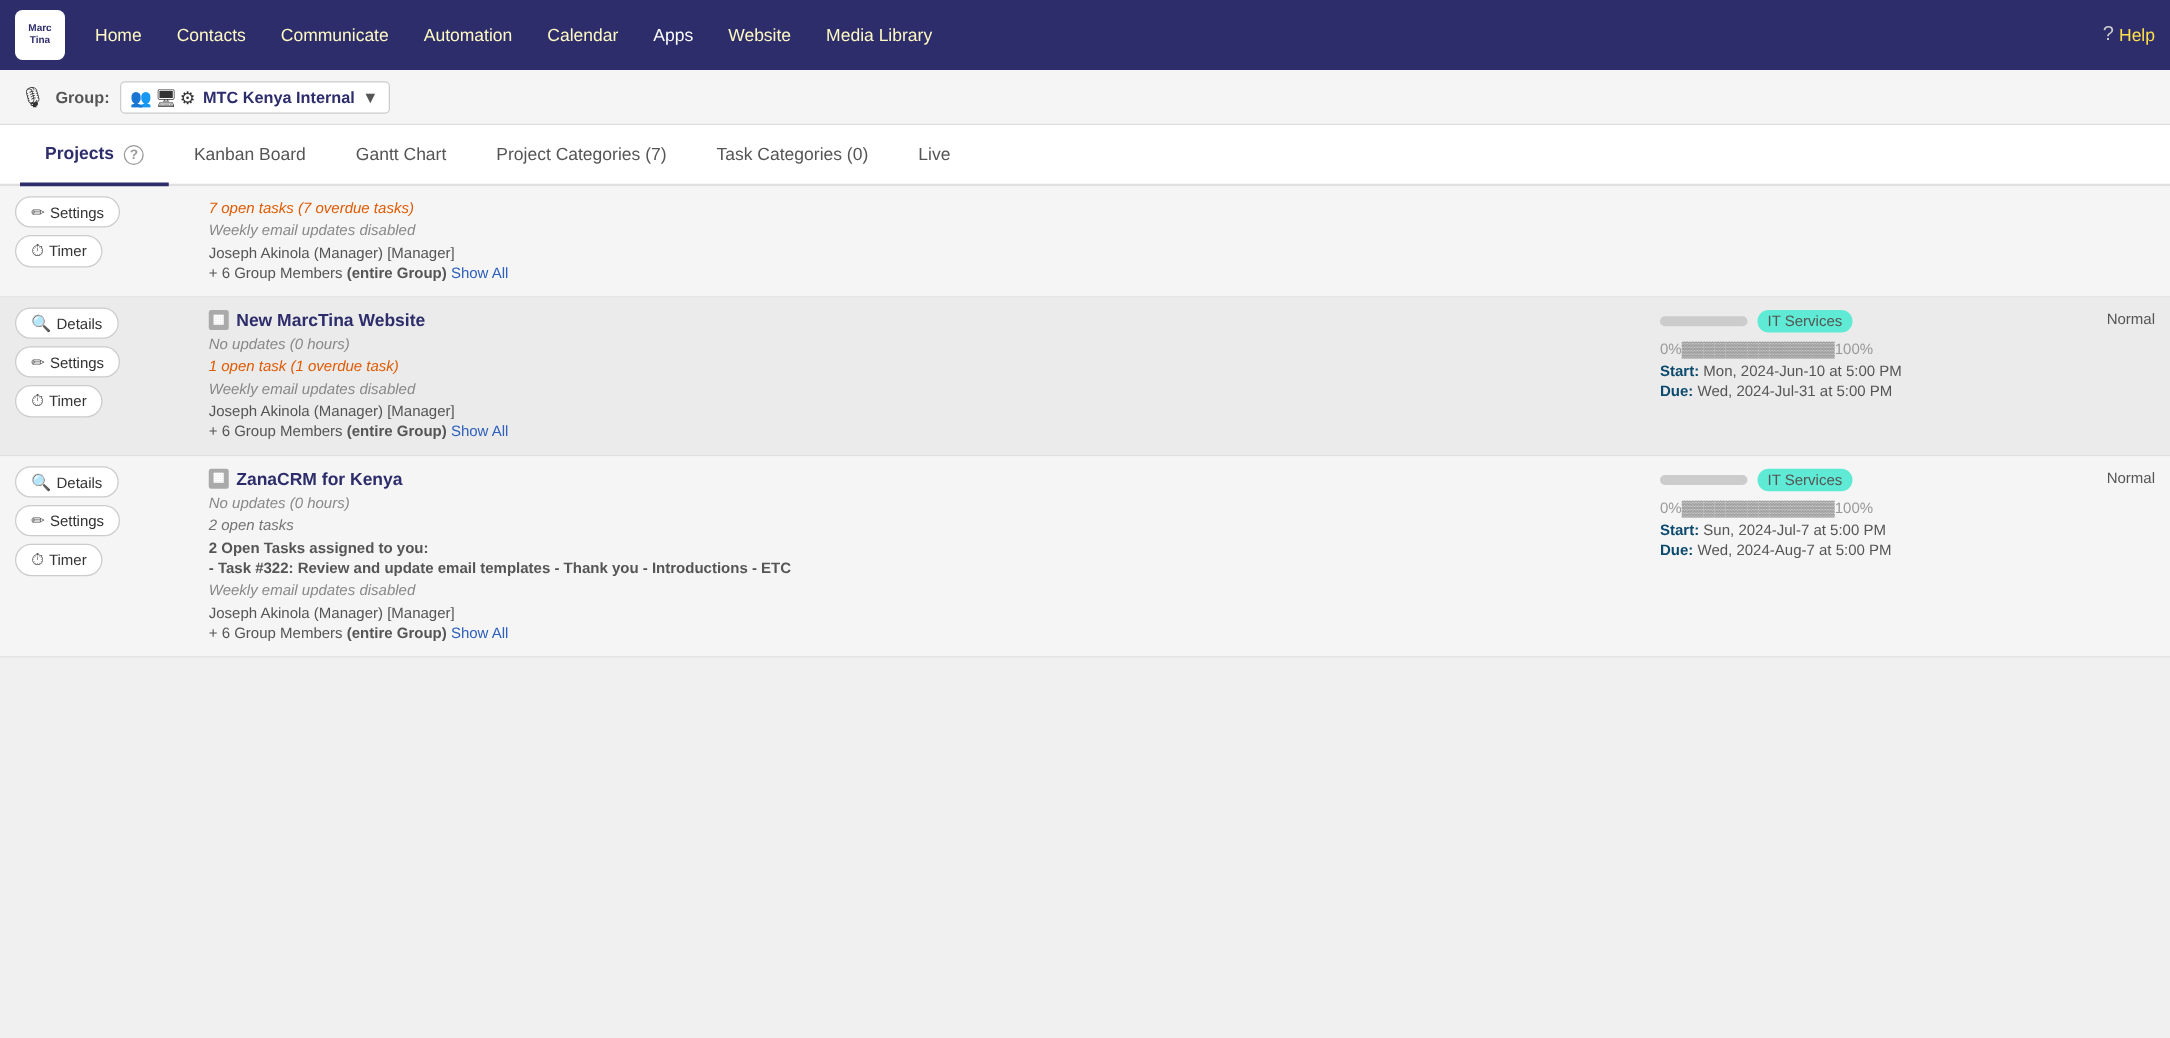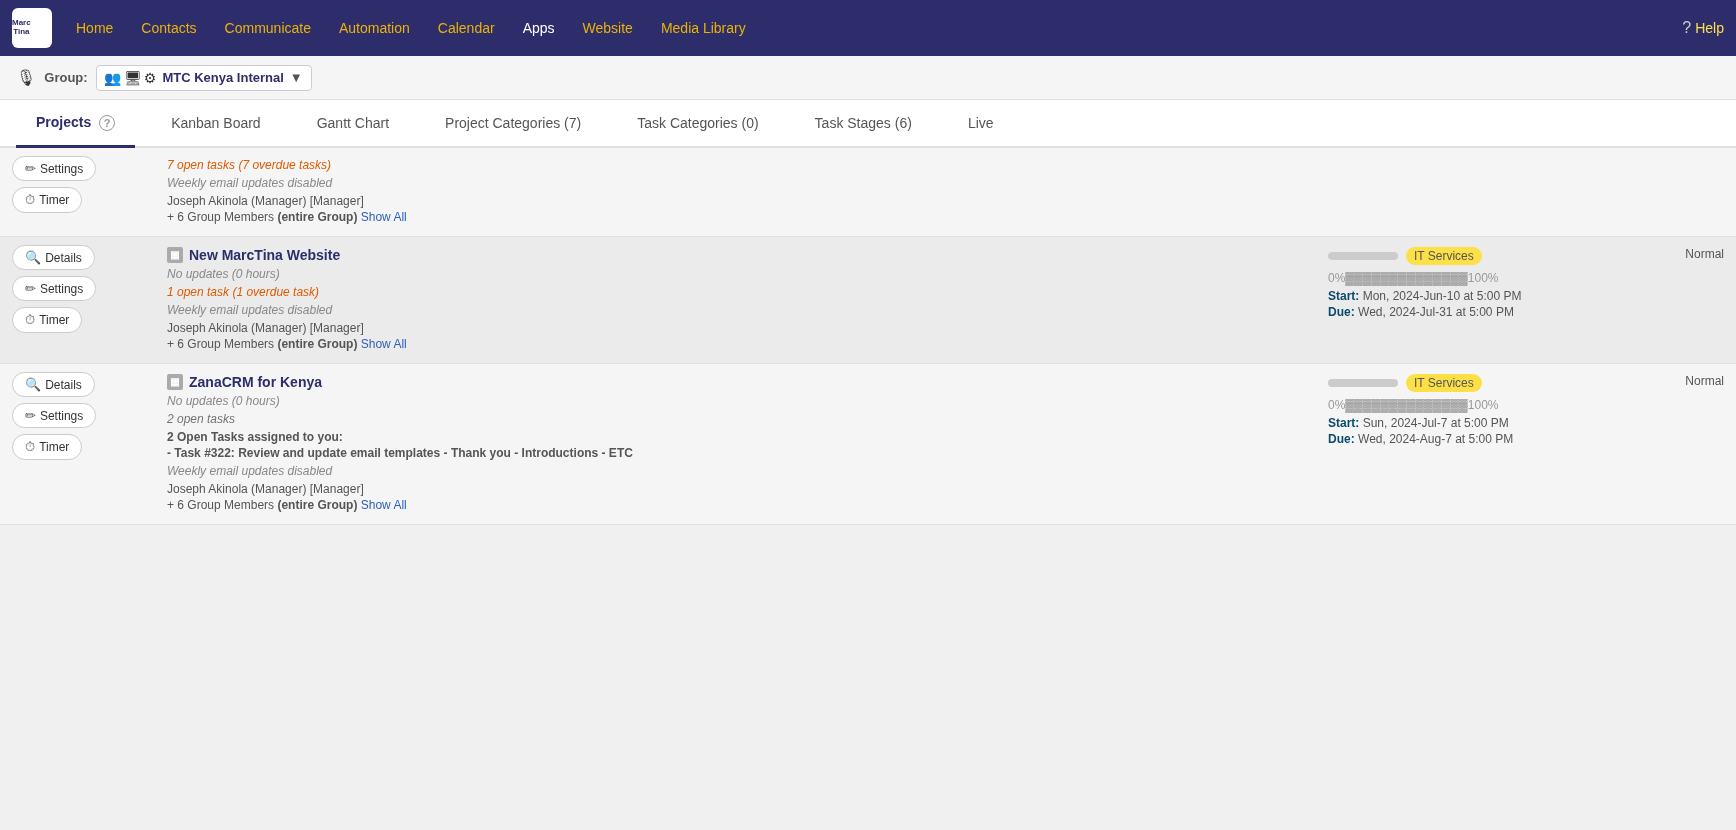--- a/index.html
+++ b/index.html
@@ -14,20 +14,21 @@
       height: 56px;
       gap: 4px;
     }
     .top-nav .logo {
       width: 40px;
       height: 40px;
       background: #fff;
       border-radius: 6px;
       display: flex;
       align-items: center;
+      justify-content: center;
       margin-right: 8px;
       font-size: 9px;
       font-weight: bold;
       color: #2d2d6b;
       line-height: 1.1;
       text-align: center;
     }
     .top-nav a {
       color: #ccc;
       text-decoration: none;
@@ -75,21 +76,21 @@
     .group-selector .name { font-size: 13px; color: #2d2d6b; font-weight: bold; }
     .group-selector .chevron { color: #555; }
 
     
     .sub-nav {
       background: #fff;
       border-bottom: 2px solid #e0e0e0;
       display: flex;
       align-items: center;
       padding: 0 16px;
-      gap: 16px;
+      gap: 0;
     }
     .sub-nav .tab {
       padding: 14px 20px;
       font-size: 14px;
       color: #555;
       cursor: pointer;
       border-bottom: 3px solid transparent;
       margin-bottom: -2px;
       white-space: nowrap;
     }
@@ -257,21 +258,21 @@
     }
     .progress-bar-fill {
       height: 100%;
       background: #888;
       border-radius: 4px;
     }
 
     .category-badge {
       font-size: 12px;
       color: #555;
-      background: #fde047;
+      background: #5eead4;
       padding: 2px 8px;
       border-radius: 10px;
     }
 
     .date-row {
       font-size: 12px;
       color: #555;
       margin-bottom: 2px;
     }
     .date-row .date-label { font-weight: bold; color: #0c4a6e; }
@@ -306,21 +307,21 @@
   <a class="nav-item">Website</a>
   <a class="nav-item">Media Library</a>
   <div class="spacer"></div>
   <div class="help">
     <span style="color:#ccc;font-size:16px;">?</span>
     <span style="color:#fde047;font-size:14px;">Help</span>
   </div>
 </nav>
 
 <style>
-  .top-nav a.nav-item { color: #eab308; text-decoration: none; padding: 6px 12px; font-size: 14px; }
+  .top-nav a.nav-item { color: #fef9c3; text-decoration: none; padding: 6px 12px; font-size: 14px; }
   .top-nav a.nav-item.active { color: #fff; font-weight: normal; }
 </style>
 
 <div class="group-bar">
   <span style="font-size:16px;">🎙</span>
   <span class="group-label">Group:</span>
   <div class="group-selector">
     <div class="icons">
       <span style="font-size:14px;">👥</span>
       <span style="font-size:14px;">🖥</span>
@@ -340,23 +341,20 @@
     <span>Kanban Board</span>
   </div>
   <div class="tab">
     <span>Gantt Chart</span>
   </div>
   <div class="tab">
     <span>Project Categories (7)</span>
   </div>
   <div class="tab">
     <span>Task Categories (0)</span>
-  </div>
-  <div class="tab">
-    <span>Task Stages (6)</span>
   </div>
   <div class="tab">
     <span>Live</span>
   </div>
 </div>
 
 <div class="main-content">
 
   <div class="project-row" style="background:#f5f5f5;">
     <div class="project-actions">

